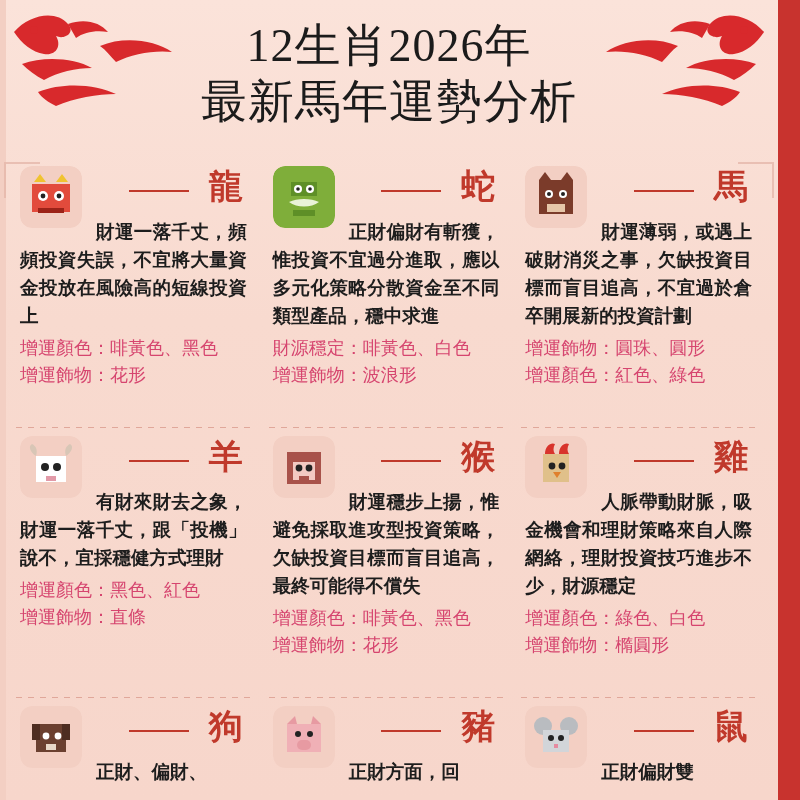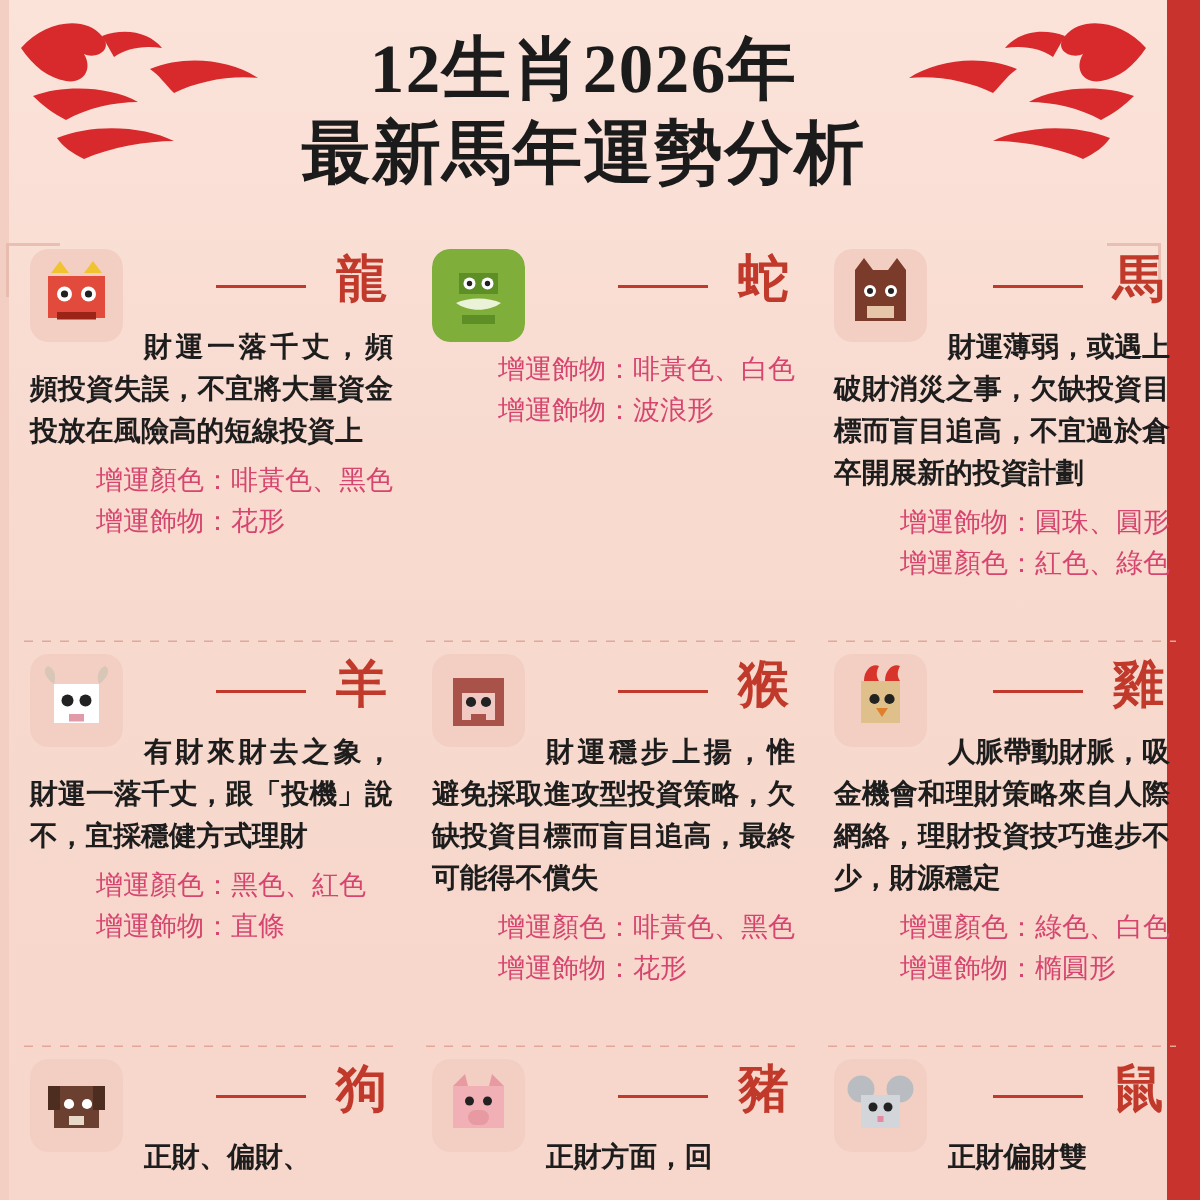--- a/index.html
+++ b/index.html
@@ -47,21 +47,21 @@
   .title-block {
     position: absolute;
     left: 0;
     right: 22px;
     top: 18px;
     text-align: center;
     z-index: 5;
   }
   .title-line {
     font-family: "Liberation Serif", serif;
-    font-weight: bold;
+    font-weight: normal;
     color: #1b1b1b;
     font-size: 46px;
     line-height: 1.22;
     letter-spacing: 1px;
   }
 
   
   .horse {
     position: absolute;
     top: 6px;
@@ -138,21 +138,20 @@
     margin-top: -10px;
     text-indent: 76px;
     font-weight: bold;
   }
   .lucky {
     margin-top: 5px;
     font-family: "Liberation Serif", serif;
     font-size: 18px;
     line-height: 1.5;
     color: #d6456f;
-    margin-left: 44px;
   }
   .lucky div { white-space: nowrap; }
 
   
   .corner {
     position: absolute;
     width: 34px;
     height: 34px;
     border: 2px solid #e6b8ab;
     opacity: .8;
@@ -238,22 +237,23 @@
               <circle cx="37" cy="23" r="4" fill="#fff"></circle>
             <circle cx="25" cy="23" r="1.8" fill="#222"></circle>
               <circle cx="37" cy="23" r="1.8" fill="#222"></circle>
             <path d="M16 36c8-4 22-4 30 0-8 6-22 6-30 0z" fill="#eaf3d8"></path>
             <path d="M20 44h22v6H20z" fill="#5e8f27"></path>
           </svg>
         </div>
         <div class="name-rule"></div>
         <div class="zodiac-name">蛇</div>
       </div>
-      <div class="lucky">
-        <div>增運飾物：啡黃色、白色</div>
+      <div class="body-text">正財偏財有斬獲，惟投資不宜過分進取，應以多元化策略分散資金至不同類型產品，穩中求進</div>
+      <div class="lucky">
+        <div>財源穩定：啡黃色、白色</div>
         <div>增運飾物：波浪形</div>
       </div>
     </div>
 
     <div class="card">
       <div class="card-head">
         <div class="icon-box">
           <svg viewBox="0 0 62 62" width="62" height="62">
             <rect width="62" height="62" rx="12" fill="#f3cfc3"></rect>
             <path d="M14 14h34v34H14z" fill="#7b3b2a"></path>

